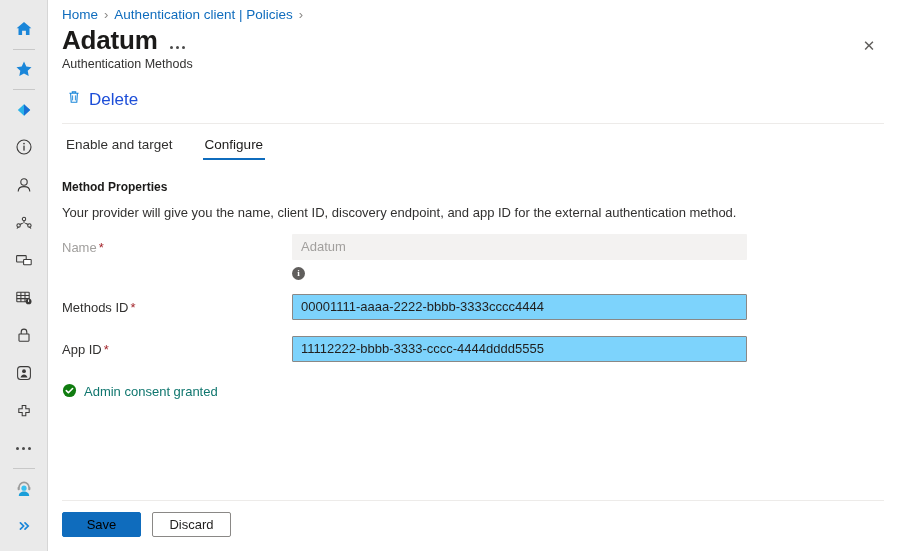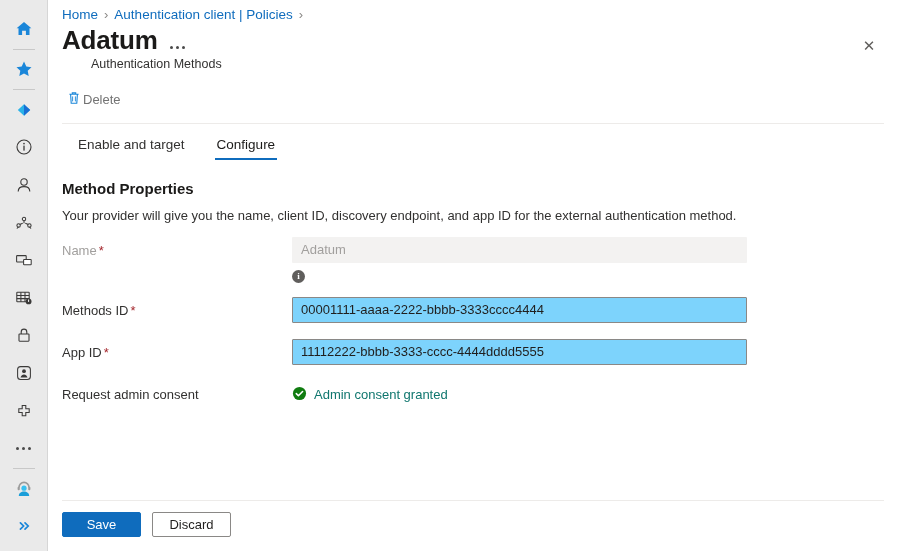--- a/index.html
+++ b/index.html
@@ -94,60 +94,58 @@
     padding-bottom: 7px;
     cursor: pointer;
   }
   .title-ellipsis i {
     width: 3px; height: 3px; background: #4a4a4a; border-radius: 50%; display: block;
   }
   .subtitle {
     font-size: 12.5px;
     color: #323130;
     margin-top: 1px;
-    margin-left: 29px;
   }
 
   .close-btn {
     position: absolute;
     top: 32px; right: 20px;
     width: 26px; height: 26px;
     display: flex; align-items: center; justify-content: center;
     cursor: pointer;
     color: #605e5c;
     font-size: 15px;
     line-height: 1;
   }
 
   
   .toolbar {
     display: flex; align-items: center;
     margin-top: 14px;
     height: 30px;
   }
   .cmd {
-    display: flex; align-items: center; gap: 1px;
+    display: flex; align-items: center; gap: 7px;
     padding: 4px 8px 4px 4px;
     cursor: pointer;
-    font-size: 13px;
-    color: #737373;
+    font-size: 17px;
+    color: #1d4ed8;
   }
   .toolbar-rule {
     height: 1px;
     background: #edebe9;
     margin: 8px 18px 0 0;
   }
 
   
   .tabs {
     display: flex;
     gap: 28px;
     margin-top: 9px;
     padding-left: 2px;
-    margin-left: 12px;
   }
   .tab {
     font-size: 13.5px;
     color: #323130;
     padding: 4px 2px 8px 2px;
     cursor: pointer;
     position: relative;
   }
   .tab.active {
     font-weight: 400;
@@ -158,21 +156,21 @@
     position: absolute;
     left: 0; right: 0; bottom: 0;
     height: 2px;
     background: #0f6cbd;
   }
 
   .section {
     padding-top: 20px;
   }
   .section-title {
-    font-size: 15px;
+    font-size: 12px;
     font-weight: 700;
     color: #1b1a19;
   }
   .section-desc {
     font-size: 13px;
     color: #323130;
     margin-top: 11px;
   }
 
   
@@ -257,21 +255,21 @@
     font-size: 13px;
     font-family: "Liberation Sans", sans-serif;
     border-radius: 2px;
     cursor: pointer;
     padding: 0 12px;
     line-height: 1;
   }
   .btn-primary {
     background: #0f6cbd;
     border: 1px solid #0f6cbd;
-    color: #ffffff;
+    color: #000000;
   }
   .btn-secondary {
     background: #ffffff;
     border: 1px solid #8a8886;
     color: #201f1e;
   }
 </style>
 </head>
 <body>
 
@@ -492,23 +490,20 @@
         <div class="frow">
           <div class="flabel">
             <span>App ID</span><span class="req">*</span>
           </div>
           <div class="fctl">
             <input class="txt" type="text" value="11112222-bbbb-3333-cccc-4444dddd5555" style="">
           </div>
         </div>
 
         <div class="frow">
-          <div class="flabel">
-            <span>Request admin consent</span>
-          </div>
           <div class="fctl">
             <div class="consent">
               <span>
                 <svg width="15" height="15" viewBox="0 0 16 16">
                   <circle cx="8" cy="8" r="7" fill="#107c10"></circle>
                   <path d="m4.6 8.2 2.2 2.2 4.5-4.5" fill="none" stroke="#ffffff" stroke-width="1.7" stroke-linecap="round" stroke-linejoin="round"></path>
                 </svg>
               </span>
               <span>Admin consent granted</span>
             </div>

